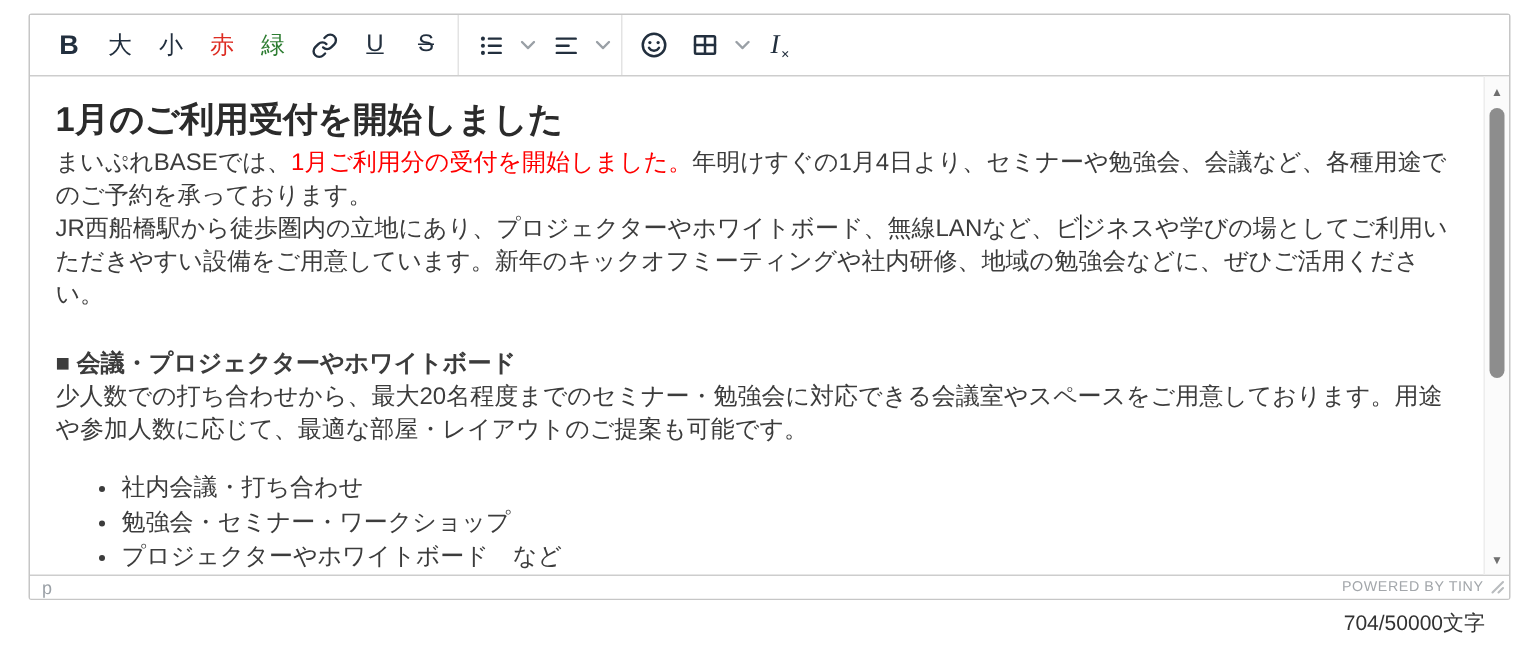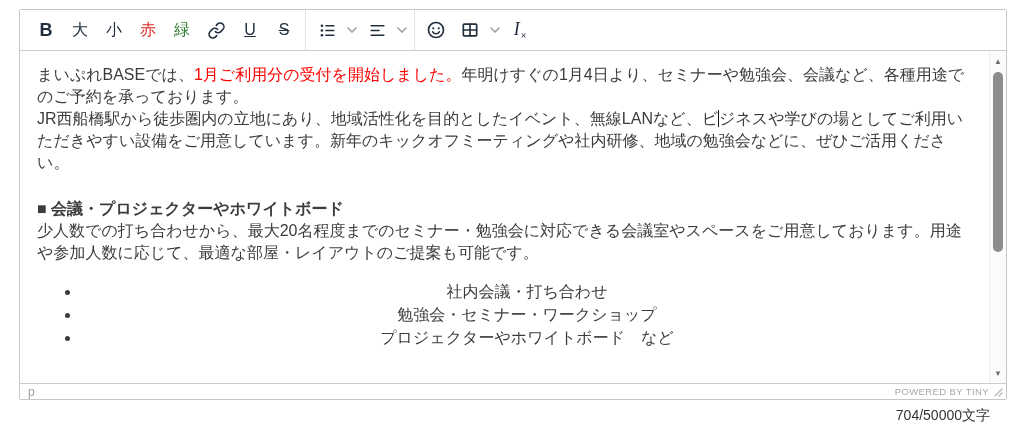--- a/index.html
+++ b/index.html
@@ -41,21 +41,21 @@
   
   .content-wrap { position:relative; flex:1 1 auto; overflow:hidden; }
   .content {
     position:absolute; top:0; left:0; right:17px; bottom:0; overflow:hidden;
     padding:13px 16px 0 17px; font-size:16px; line-height:22px; color:#3c3c3c; cursor:text;
   }
   .content h2 { margin:0 0 4px; font-size:23px; line-height:30px; font-weight:700; color:#2b2b2b; }
   .content p.intro   { margin:0 0 24px; }
   .content p.section { margin:0; }
   .content ul { margin:16px 0; padding:0 0 0 44px; }
-  .content li { line-height:23px;text-align:center; }
+  .content li { line-height:23px; }
   .red-text { color:#ff0000;text-align:center; }
   .caret { display:inline-block; width:1px; height:17px; background:#1b1b1b; vertical-align:-3px; }
   
   .scrollbar {
     position:absolute; top:0; right:0; width:17px; height:100%;
     background:#fbfbfb; border-left:1px solid #ededed;
   }
   .sb-arrow { position:absolute; left:0; width:16px; height:16px; font-size:8px; color:#6f6f6f;
               display:flex; align-items:center; justify-content:center; cursor:pointer; }
   .sb-arrow.up { top:2px; } .sb-arrow.down { bottom:2px; }
@@ -163,21 +163,22 @@
             </svg>
         </button>
         <button class="tbtn">
           <span class="cf"><span>I</span><span class="x">×</span></span>
         </button>
       </div>
     </div>
 
     <div class="content-wrap">
       <div class="content">
-        <p class="intro"><span>まいぷれBASEでは、</span><span class="red-text">1月ご利用分の受付を開始しました。</span><span>年明けすぐの1月4日より、セミナーや勉強会、会議など、各種用途でのご予約を承っております。</span><br><span>JR西船橋駅から徒歩圏内の立地にあり、地域活性化を目的としたイベント、無線LANなど、ビ</span><span class="caret"></span><span>ジネスや学びの場としてご利用いただきやすい設備をご用意しています。新年のキックオフミーティングや社内研修、地域の勉強会などに、ぜひご活用ください。</span></p>
+        <h2>1月のご利用受付を開始しました</h2>
+        <p class="intro"><span>まいぷれBASEでは、</span><span class="red-text">1月ご利用分の受付を開始しました。</span><span>年明けすぐの1月4日より、セミナーや勉強会、会議など、各種用途でのご予約を承っております。</span><br><span>JR西船橋駅から徒歩圏内の立地にあり、プロジェクターやホワイトボード、無線LANなど、ビ</span><span class="caret"></span><span>ジネスや学びの場としてご利用いただきやすい設備をご用意しています。新年のキックオフミーティングや社内研修、地域の勉強会などに、ぜひご活用ください。</span></p>
         <p class="section"><strong>■ 会議・プロジェクターやホワイトボード</strong><br><span>少人数での打ち合わせから、最大20名程度までのセミナー・勉強会に対応できる会議室やスペースをご用意しております。用途や参加人数に応じて、最適な部屋・レイアウトのご提案も可能です。</span></p>
         <ul>
           <li>社内会議・打ち合わせ</li>
           <li>勉強会・セミナー・ワークショップ</li>
           <li>プロジェクターやホワイトボード　など</li>
         </ul>
 
       </div>
       <div class="scrollbar">
         <div class="sb-arrow up">▲</div>

